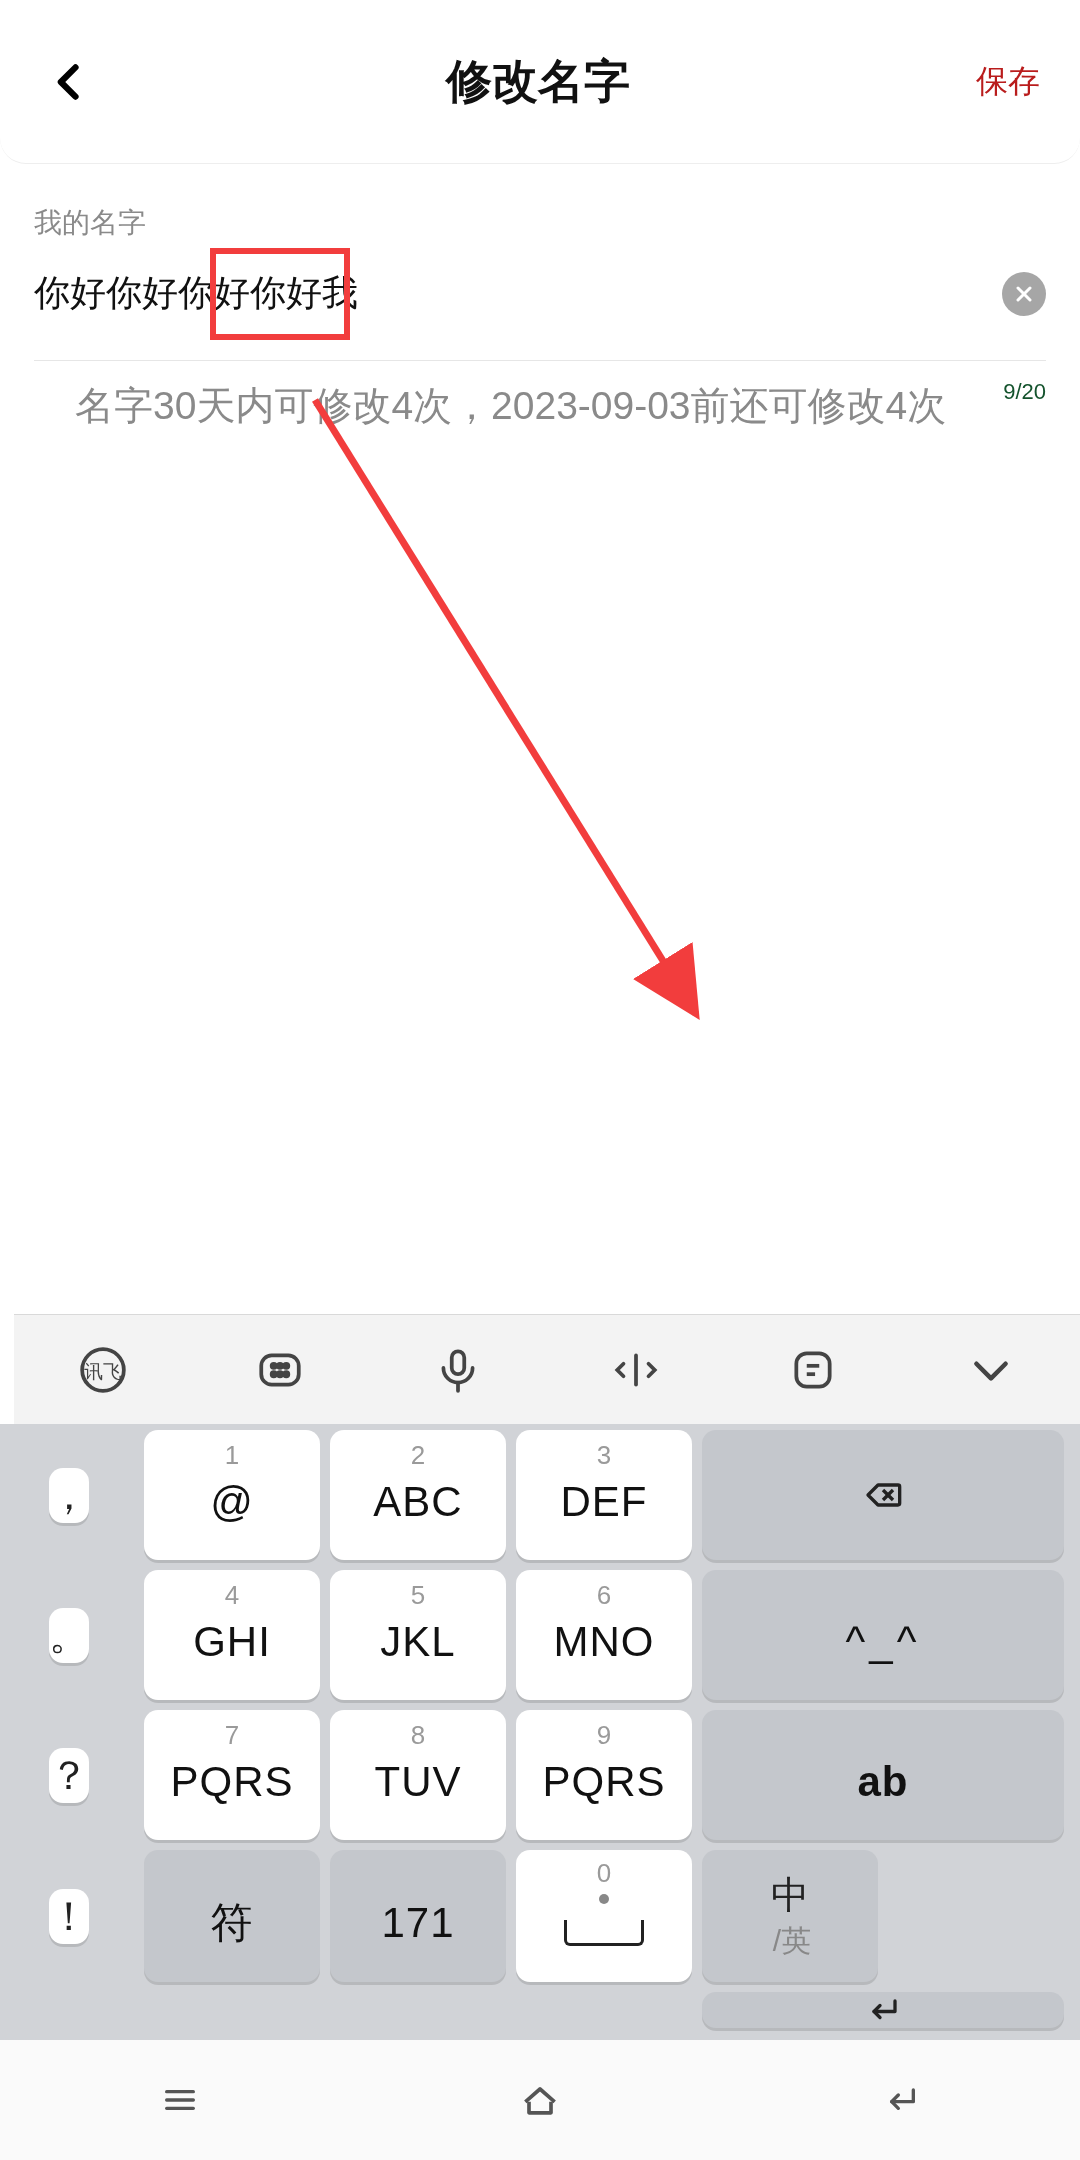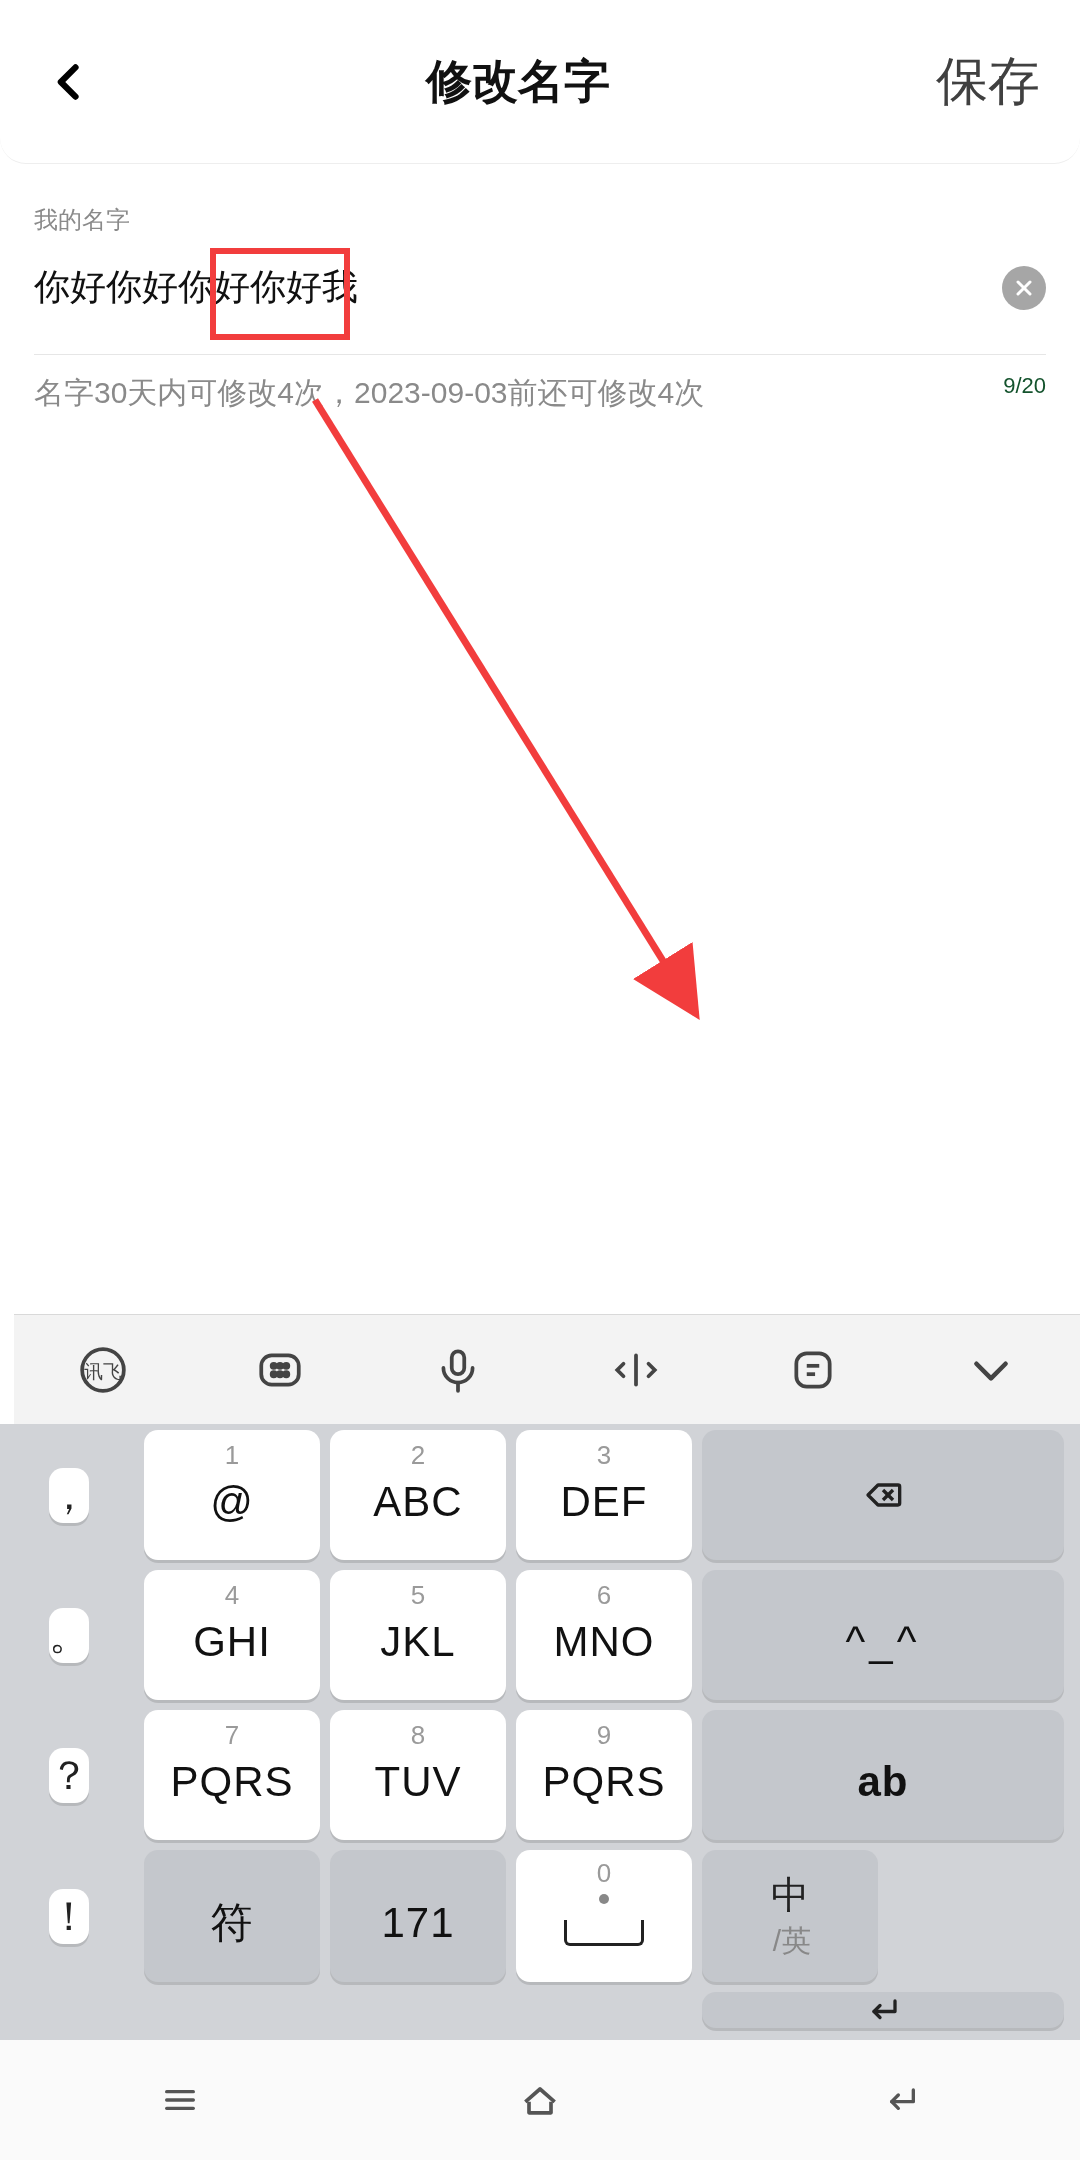--- a/index.html
+++ b/index.html
@@ -2,32 +2,32 @@
 <html><head>
 <meta charset="utf-8">
 <style>
   * { box-sizing: border-box; margin: 0; padding: 0; font-family: -apple-system, "PingFang SC", "Microsoft YaHei", sans-serif; }
   html, body { width: 1080px; height: 2160px; background: #fff; overflow: hidden; }
 
   
   .header { height: 164px; display: flex; align-items: center; justify-content: space-between; padding: 0 40px; border-bottom: 1px solid #eee; border-radius: 26px; }
   .back-icon { width: 60px; height: 60px; display:flex; align-items:center; justify-content:center; }
   .header-title { font-size: 46px; font-weight: 600; color: #111; }
-  .save-btn { font-size: 52px; color: #404040; font-weight: 500; }
+  .save-btn { font-size: 32px; color: #b91c1c; font-weight: 500; }
 
   
   .body { padding: 40px 34px 0 34px; }
-  .section-label { font-size: 24px; color: #8a8a8a; margin-bottom: 30px; }
+  .section-label { font-size: 28px; color: #8a8a8a; margin-bottom: 30px; }
   .input-row { display:flex; align-items:flex-start; position:relative; height:80px; }
   .name-input { flex:1; font-size: 36px; color:#111; border:none; outline:none; padding:0; }
   .clear-btn { width:44px; height:44px; border-radius:50%; background:#a6a6a6; display:flex; align-items:center; justify-content:center; }
   .highlight-box { position:absolute; border:6px solid #f23d3d; pointer-events:none; }
   .divider { height:1px; background:#e6e6e6; margin-top:8px; }
   .hint-row { display:flex; justify-content:space-between; margin-top:18px; }
-  .hint-text { font-size:30px; color:#8a8a8a; }
+  .hint-text { font-size:39px; color:#8a8a8a;margin-left:41px; }
   .counter { font-size:22px; color:#14532d; }
 
   
   .arrow-svg { position:absolute; left:0; top:0; pointer-events:none; }
 
   
   .kbd-wrap { position:absolute; left:0; bottom:0; width:100%; }
   .kbd-toolbar { height:110px; background:#f3f3f3; border-top:1px solid #d9d9d9; display:flex; align-items:center; justify-content:space-around;margin-left:14px; }
   .kbd-toolbar .tb-icon { width:56px; height:56px; display:flex; align-items:center; justify-content:center; color:#444; }
 

